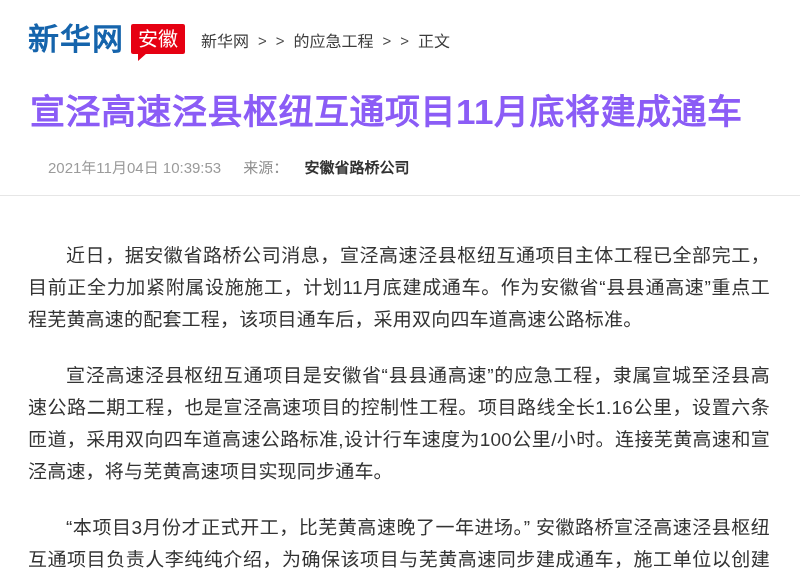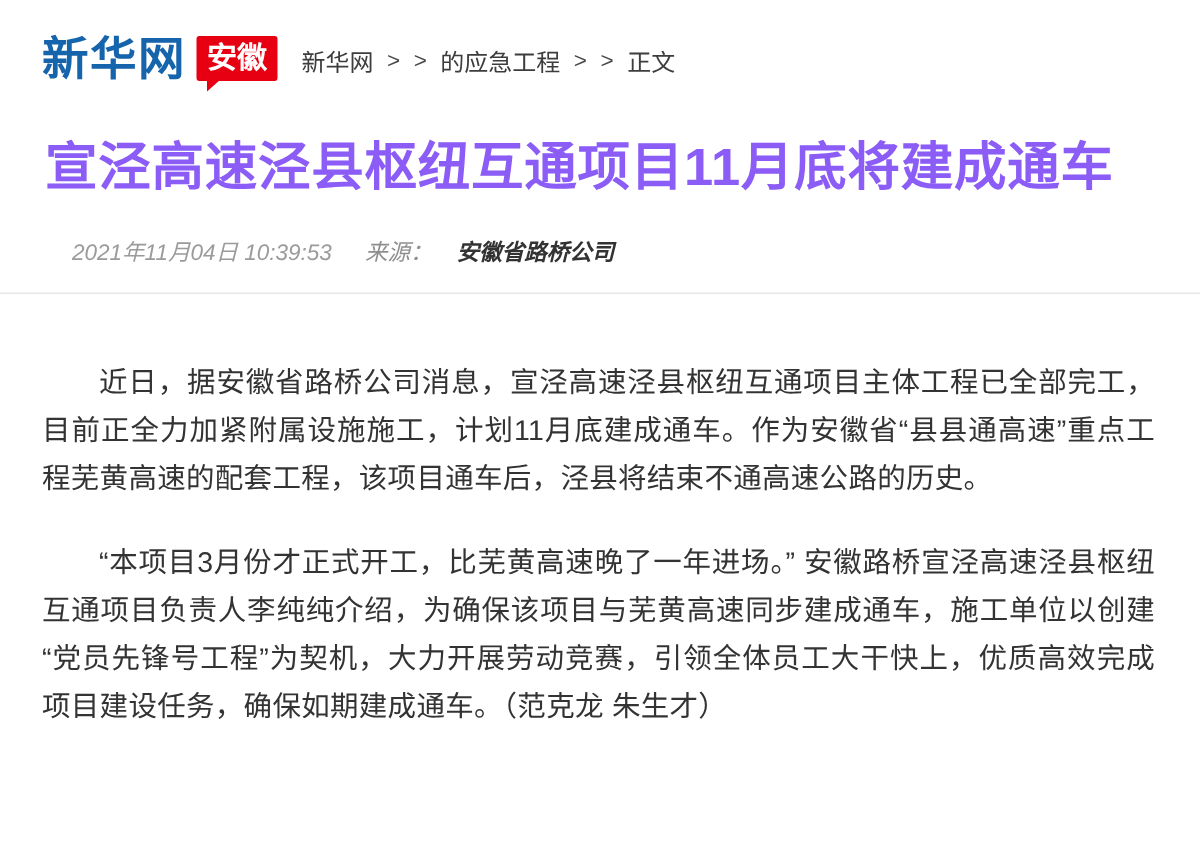--- a/index.html
+++ b/index.html
@@ -24,21 +24,21 @@
     letter-spacing: 1px;
     line-height: 1;
     cursor: pointer;
   }
   .logo-badge {
     position: relative;
     margin-left: 7px;
     background: #e60012;
     color: #ffffff;
     font-size: 20px;
-    font-weight: bold;
+    font-weight: normal;
     line-height: 1;
     padding: 5px 7px 5px 7px;
     border-radius: 2px;
     cursor: pointer;
   }
   .logo-badge::after {
     content: "";
     position: absolute;
     left: 7px;
     bottom: -7px;
@@ -65,21 +65,20 @@
     line-height: 1.15;
     font-weight: bold;
     color: #8b5cf6;
     letter-spacing: 0.5px;
     white-space: nowrap;
   }
   .article-meta {
     margin: 24px 30px 0 48px;
     font-size: 15px;
     color: #9b9b9b;
-    font-style: italic;
   }
   .article-meta .meta-date { color: #9b9b9b; }
   .article-meta .meta-source-label { margin-left: 18px; color: #8f8f8f; }
   .article-meta .meta-source { margin-left: 12px; color: #333333; font-weight: bold; }
 
   .divider {
     margin-top: 18px;
     border: none;
     border-top: 1px solid #e6e6e6;
     width: 100%;
@@ -123,16 +122,17 @@
 
   <div class="article-meta">
     <span class="meta-date">2021年11月04日 10:39:53</span>
     <span class="meta-source-label">来源：</span>
     <span class="meta-source">安徽省路桥公司</span>
   </div>
 
   <hr class="divider">
 
   <article class="article-body">
-    <p>近日，据安徽省路桥公司消息，宣泾高速泾县枢纽互通项目主体工程已全部完工，目前正全力加紧附属设施施工，计划11月底建成通车。作为安徽省“县县通高速”重点工程芜黄高速的配套工程，该项目通车后，泾县将结束不通高速公路的历史。</p>
+    <p>近日，据安徽省路桥公司消息，宣泾高速泾县枢纽互通项目主体工程已全部完工，目前正全力加紧附属设施施工，计划11月底建成通车。作为安徽省“县县通高速”重点工程芜黄高速的配套工程，该项目通车后，采用双向四车道高速公路标准。</p>
+    <p>宣泾高速泾县枢纽互通项目是安徽省“县县通高速”的应急工程，隶属宣城至泾县高速公路二期工程，也是宣泾高速项目的控制性工程。项目路线全长1.16公里，设置六条匝道，采用双向四车道高速公路标准,设计行车速度为100公里/小时。连接芜黄高速和宣泾高速，将与芜黄高速项目实现同步通车。</p>
     <p>“本项目3月份才正式开工，比芜黄高速晚了一年进场。” 安徽路桥宣泾高速泾县枢纽互通项目负责人李纯纯介绍，为确保该项目与芜黄高速同步建成通车，施工单位以创建“党员先锋号工程”为契机，大力开展劳动竞赛，引领全体员工大干快上，优质高效完成项目建设任务，确保如期建成通车。（范克龙 朱生才）</p>
   </article>
 </main>
 
 </body></html>

